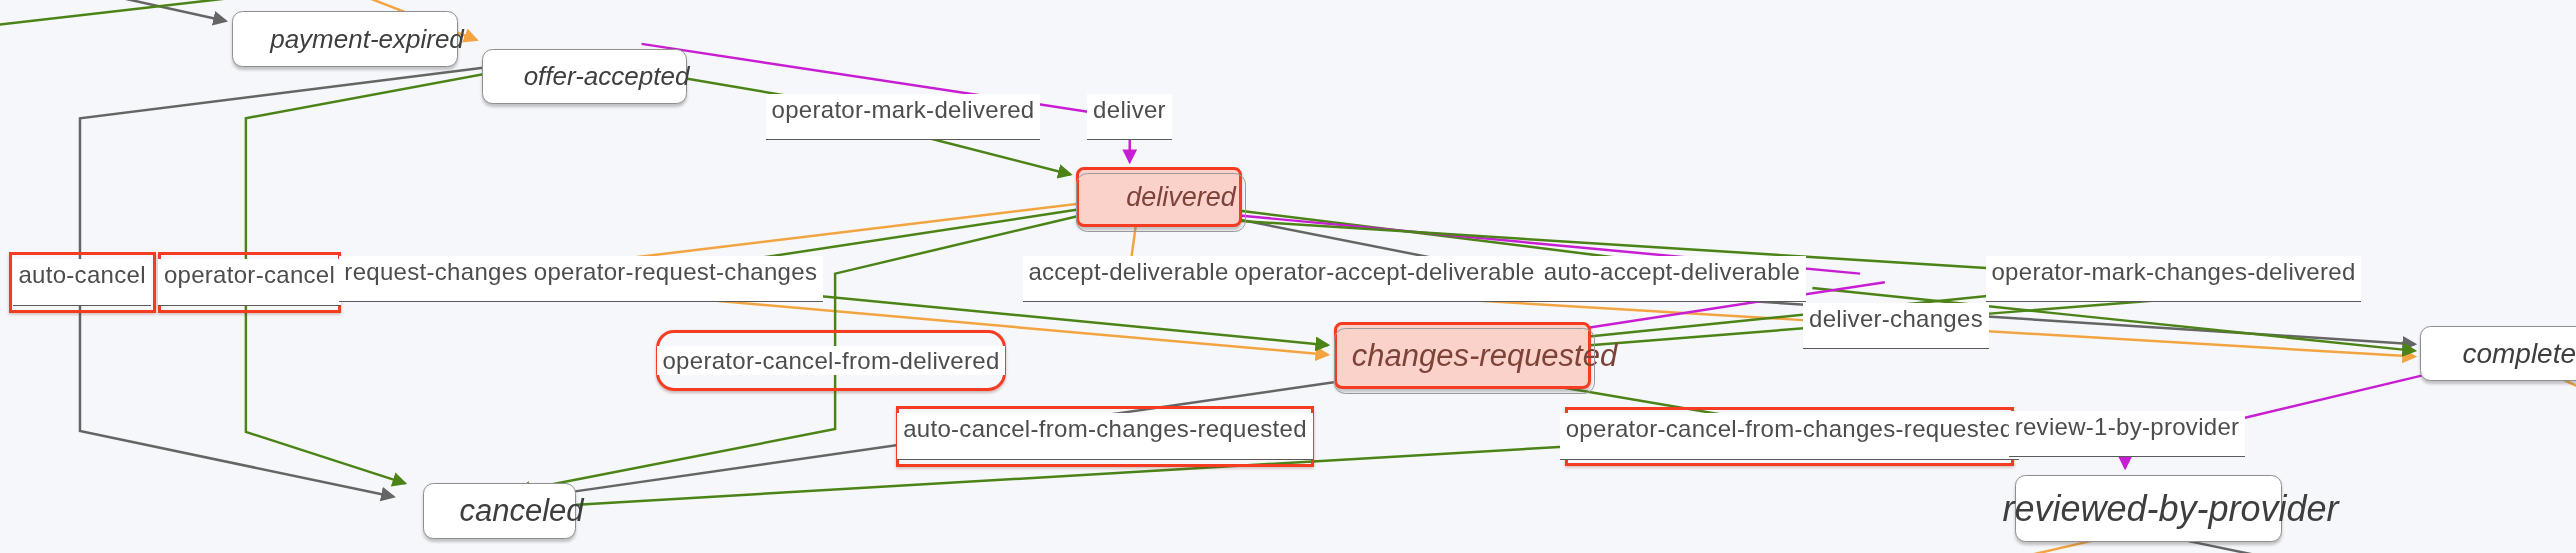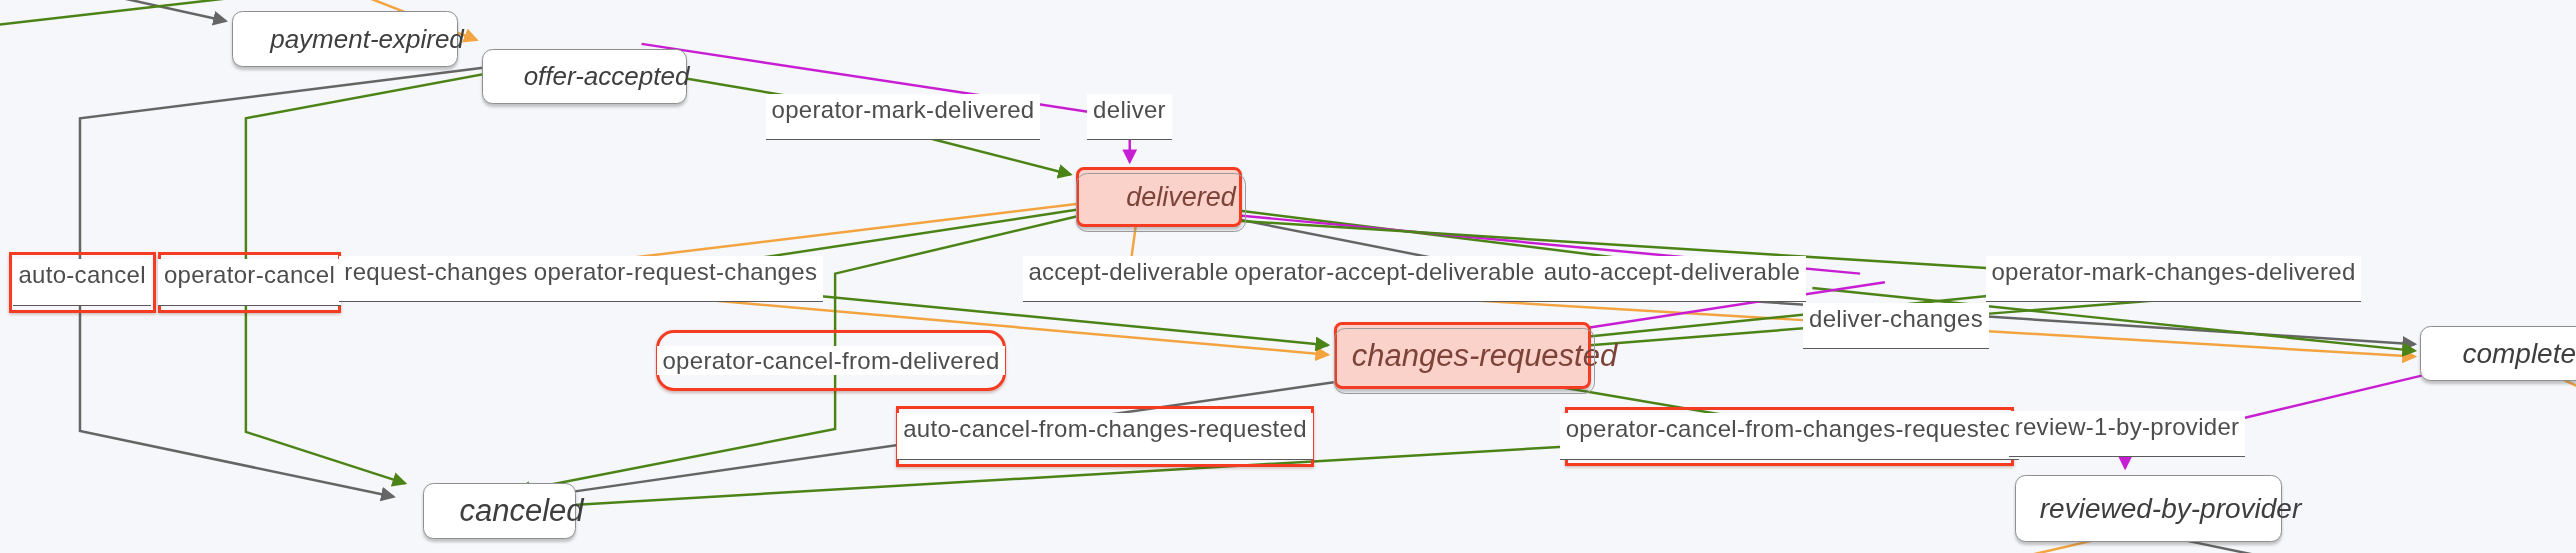--- a/index.html
+++ b/index.html
@@ -118,21 +118,21 @@
       </div>
       <div class="node hl" style="left: 1334px; top: 322px; width: 207px; height: 61px; font-size: 31px;">
         <span>changes-requested</span>
       </div>
       <div class="node" style="left: 2420px; top: 326px; width: 124px; height: 53px; font-size: 28px;">
         <span>completed</span>
       </div>
       <div class="node" style="left: 423px; top: 483px; width: 107px; height: 54px; font-size: 31px;">
         <span>canceled</span>
       </div>
-      <div class="node" style="left: 2015px; top: 475px; width: 221px; height: 65px; font-size: 28px;">
+      <div class="node" style="left: 2015px; top: 475px; width: 221px; height: 65px; font-size: 36px;">
         <span>reviewed-by-provider</span>
       </div>
     </div>
   <div>
       <div class="elabel ul" style="left: 779px; top: 101px; width: 248px; height: 32px;">
         <span class="txt">operator-mark-delivered</span>
       </div>
       <div class="elabel ul" style="left: 1095px; top: 101px; width: 69px; height: 32px;">
         <span class="txt">deliver</span>
       </div>

